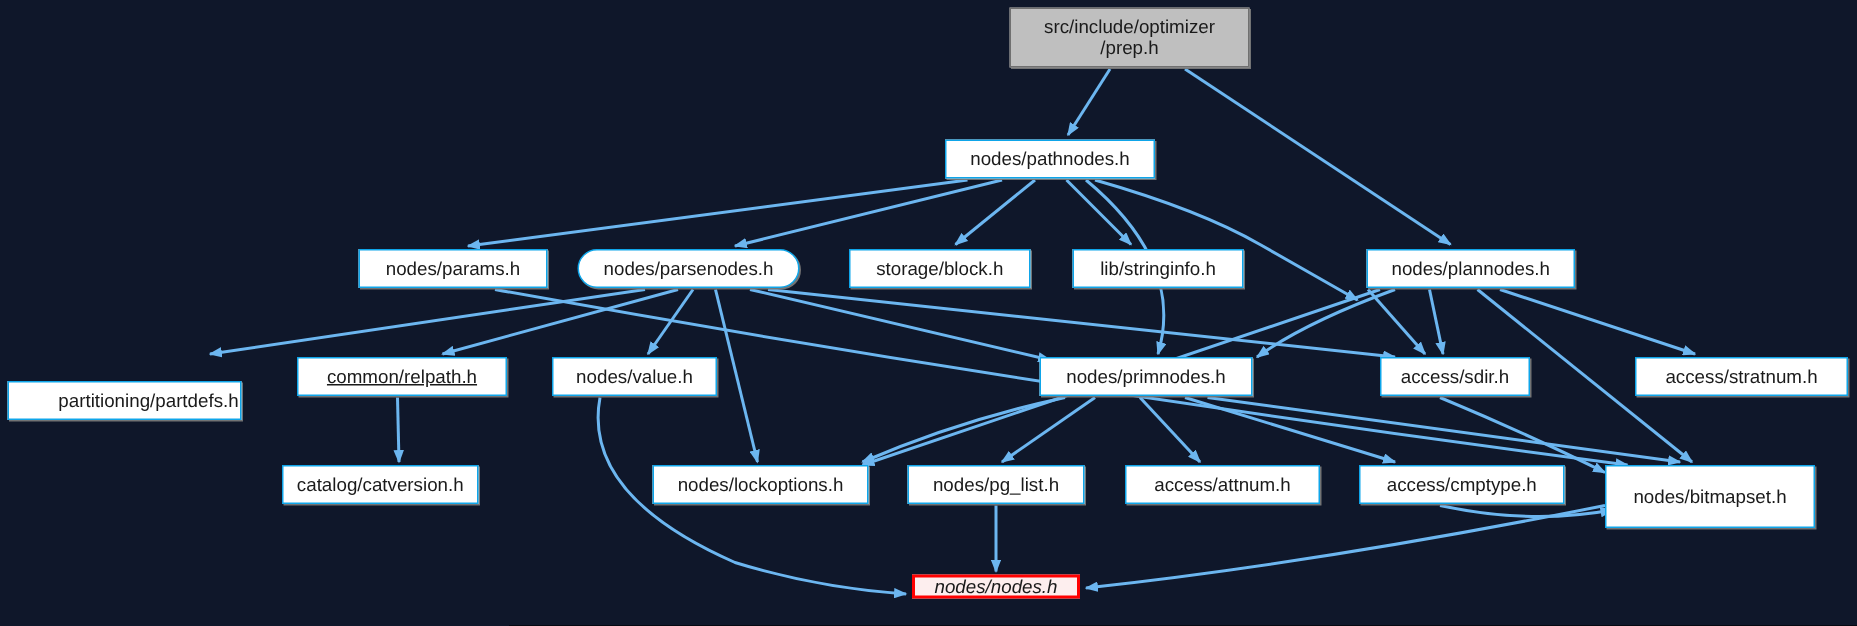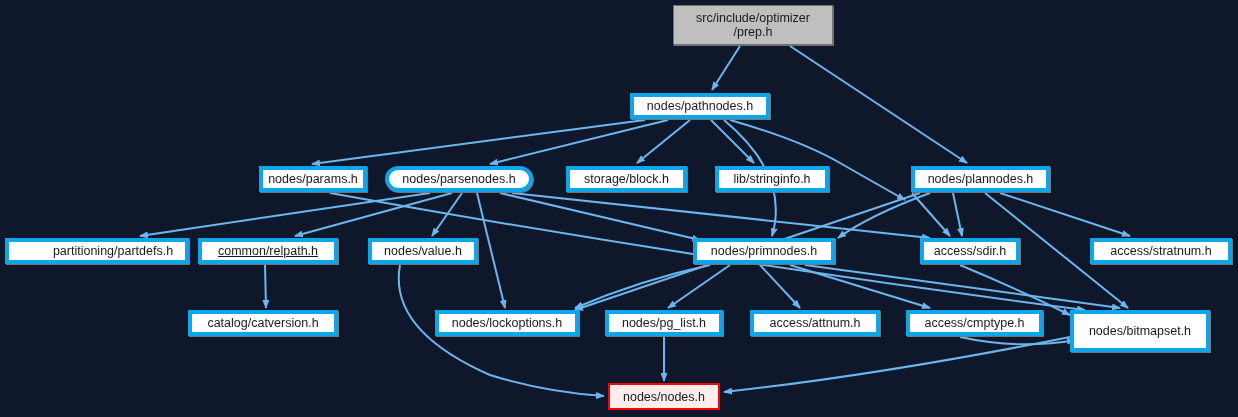--- a/index.html
+++ b/index.html
@@ -23,21 +23,21 @@
     height: 417px;
   }
   .node {
     position: absolute;
     box-sizing: border-box;
     display: flex;
     align-items: center;
     justify-content: center;
     text-align: center;
     background: #ffffff;
-    border: 4px solid #0ea5e9;
+    border: 1px solid #0ea5e9;
     color: #1a1a1a;
     font-size: 12.5px;
     line-height: 14px;
     white-space: pre;
     letter-spacing: 0px;
     box-shadow: 1px 1px 0 0 rgba(120,120,120,0.95);
   }
   .node.root {
     background: #bfbfbf;
     border: 1px solid #707070;
@@ -90,32 +90,32 @@
         <path d="M 960,265 Q 1020,290 1070,315" fill="none" stroke="#6cb6f0" stroke-width="2" marker-end="url(#arrowhead)"></path>
         <path d="M 664,337 L 664,381" fill="none" stroke="#6cb6f0" stroke-width="2" marker-end="url(#arrowhead)"></path>
         <path d="M 1070,337 Q 880,375 724,392" fill="none" stroke="#6cb6f0" stroke-width="2" marker-end="url(#arrowhead)"></path>
         <path d="M 960,337 Q 1020,350 1075,340" fill="none" stroke="#6cb6f0" stroke-width="2" marker-end="url(#arrowhead)"></path>
       </g>
   </svg>
   <div id="node-layer">
       <div class="node root" style="left: 673px; top: 5px; width: 160px; height: 40px;">src/include/optimizer
 /prep.h</div>
       <div class="node" style="left: 630px; top: 93px; width: 140px; height: 26px;">nodes/pathnodes.h</div>
-      <div class="node" style="left: 239px; top: 166px; width: 108px; height: 26px; margin-left: 20px;">nodes/params.h</div>
+      <div class="node" style="left: 239px; top: 166px; width: 126px; height: 26px;">nodes/params.h</div>
       <div class="node" style="left: 385px; top: 166px; width: 148px; height: 26px; border-radius: 13px;">nodes/parsenodes.h</div>
       <div class="node" style="left: 566px; top: 166px; width: 121px; height: 26px;">storage/block.h</div>
       <div class="node" style="left: 715px; top: 166px; width: 114px; height: 26px;">lib/stringinfo.h</div>
       <div class="node" style="left: 911px; top: 166px; width: 139px; height: 26px;">nodes/plannodes.h</div>
-      <div class="node" style="left: 5px; top: 238px; width: 184px; height: 26px; padding-left: 32px;">partitioning/partdefs.h</div>
+      <div class="node" style="left: 5px; top: 254px; width: 156px; height: 26px; padding-left: 32px;">partitioning/partdefs.h</div>
       <div class="node" style="left: 198px; top: 238px; width: 140px; height: 26px; text-decoration: underline;">common/relpath.h</div>
       <div class="node" style="left: 368px; top: 238px; width: 110px; height: 26px;">nodes/value.h</div>
       <div class="node" style="left: 693px; top: 238px; width: 142px; height: 26px;">nodes/primnodes.h</div>
       <div class="node" style="left: 920px; top: 238px; width: 100px; height: 26px;">access/sdir.h</div>
       <div class="node" style="left: 1090px; top: 238px; width: 142px; height: 26px;">access/stratnum.h</div>
-      <div class="node" style="left: 188px; top: 310px; width: 150px; height: 26px;">catalog/catversion.h</div>
+      <div class="node" style="left: 188px; top: 310px; width: 131px; height: 26px;">catalog/catversion.h</div>
       <div class="node" style="left: 435px; top: 310px; width: 144px; height: 26px;">nodes/lockoptions.h</div>
       <div class="node" style="left: 605px; top: 310px; width: 118px; height: 26px;">nodes/pg_list.h</div>
       <div class="node" style="left: 750px; top: 310px; width: 130px; height: 26px;">access/attnum.h</div>
       <div class="node" style="left: 906px; top: 310px; width: 137px; height: 26px;">access/cmptype.h</div>
       <div class="node" style="left: 1070px; top: 310px; width: 140px; height: 42px;">nodes/bitmapset.h</div>
-      <div class="node highlight" style="left: 608px; top: 383px; width: 112px; height: 27px;">nodes/nodes.h</div>
+      <div class="node highlight" style="left: 608px; top: 383px; width: 112px; height: 16px; font-style: italic;">nodes/nodes.h</div>
     </div>
 </div>
 
 </body></html>

